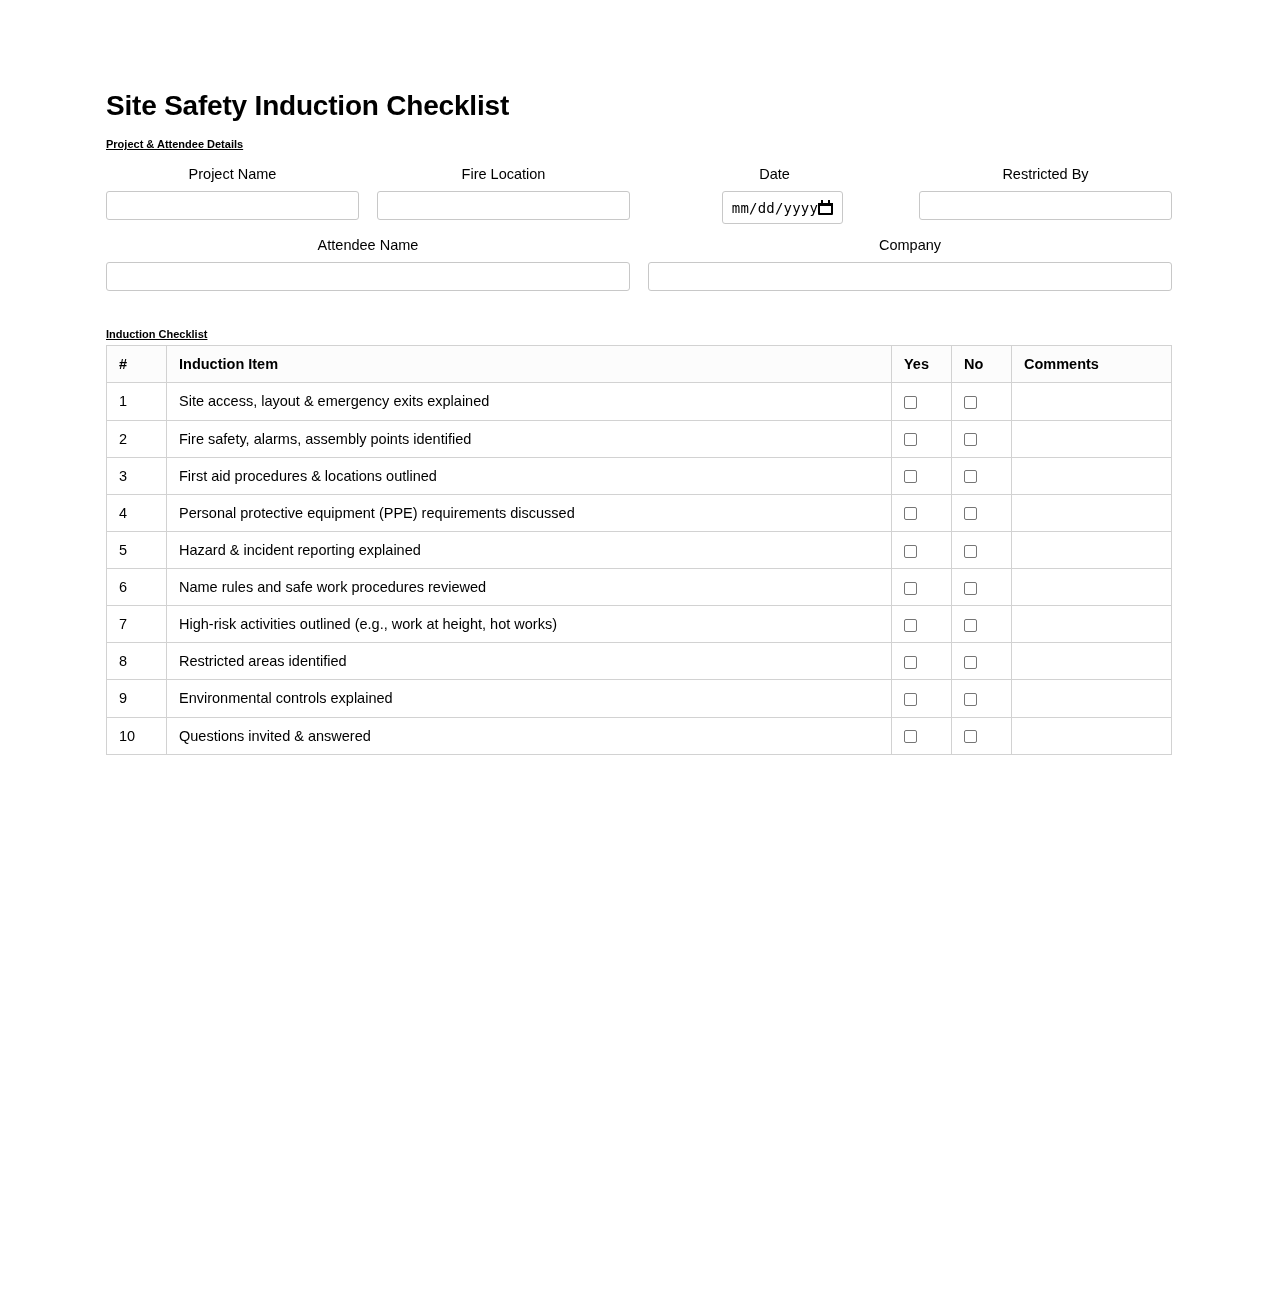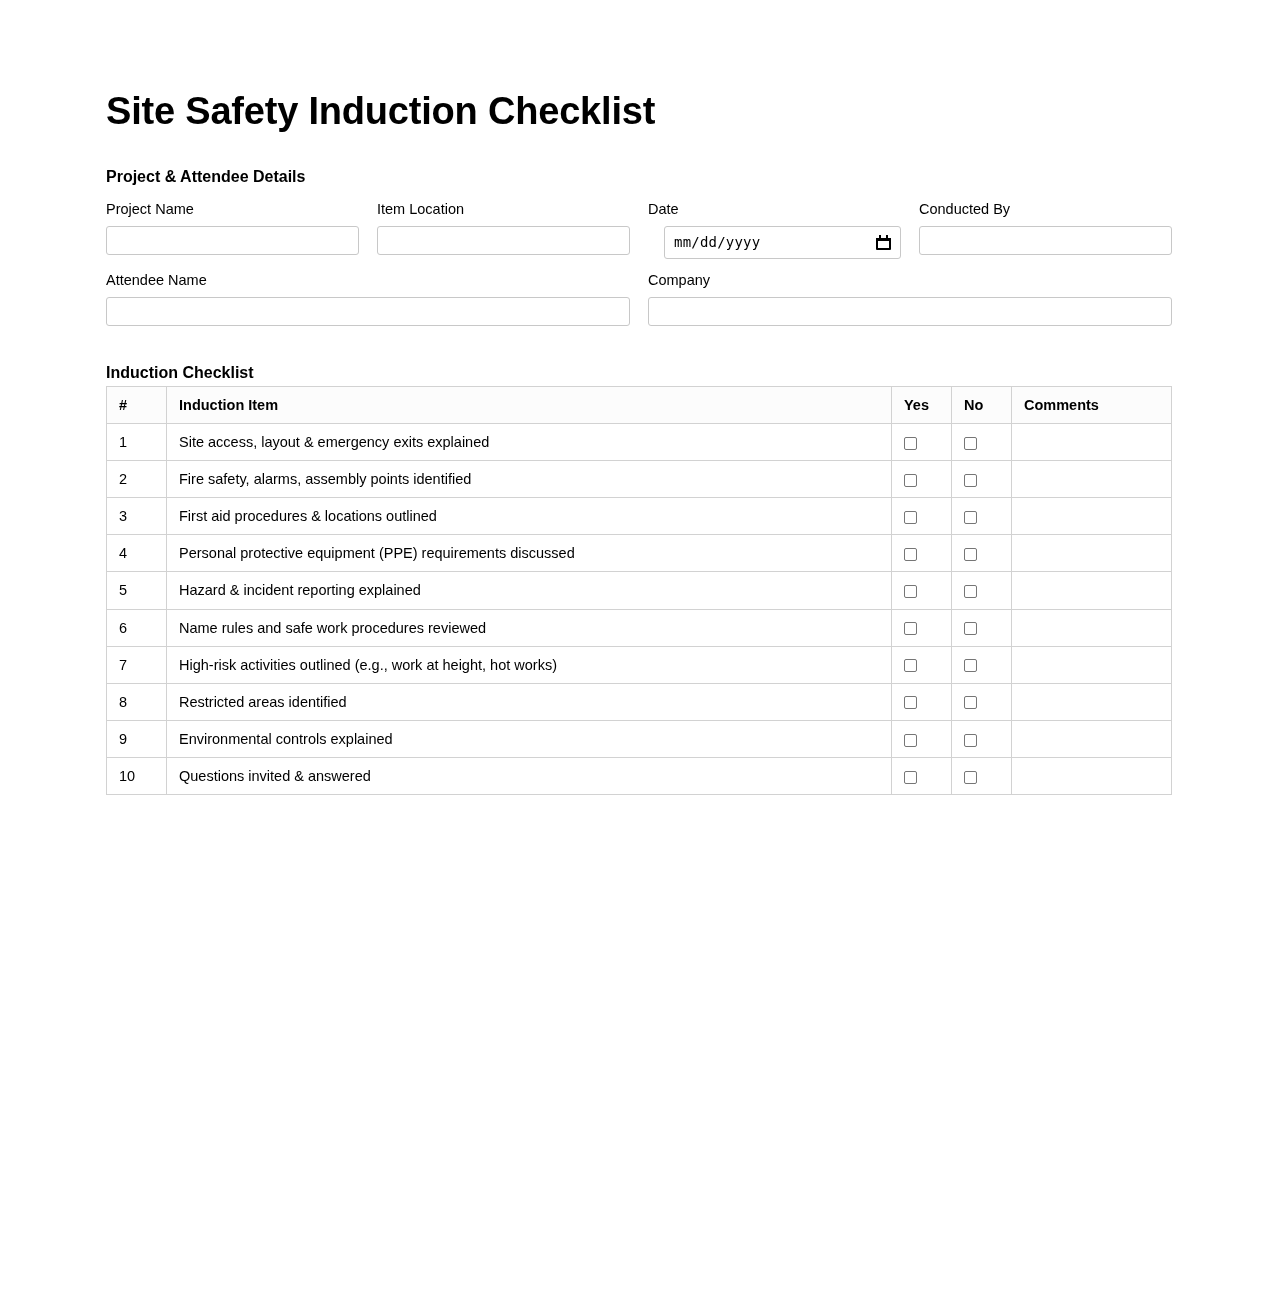--- a/index.html
+++ b/index.html
@@ -12,45 +12,47 @@
     width: 1278px;
     height: 1300px;
     font-family: "Liberation Sans", sans-serif;
     color: #000000;
     overflow: hidden;
   }
   .page {
     padding: 90px 106px 0 106px;
   }
   h1.doc-title {
-    font-size: 38px;
+    font-size: 28px;
     font-weight: bold;
-    margin: 0 0 33px 0;
+    margin: 0 0 16px 0;
     letter-spacing: -0.2px;
     line-height: 1.15;
   }
   h2.section-title {
-    font-size: 16px;
+    font-size: 11px;
     font-weight: bold;
     margin: 0 0 14px 0;
     line-height: 1.2;
+    text-decoration: underline;
   }
   .section-title.checklist-title {
     margin-top: 37px;
     margin-bottom: 4px;
   }
   .field-grid {
     display: grid;
     grid-template-columns: repeat(4, 1fr);
     column-gap: 18px;
     row-gap: 12px;
   }
   .field {
     display: flex;
     flex-direction: column;
+    align-items: center;
   }
   .field.span2 { grid-column: span 2; }
   .field-label {
     font-size: 14.5px;
     line-height: 1.3;
     margin-bottom: 7px;
     color: #000;
   }
   .field-input {
     height: 29px;
@@ -192,41 +194,41 @@
   <h2 class="section-title">Project &amp; Attendee Details</h2>
 
   <div class="field-grid">
 
     <div class="field">
       <label class="field-label">Project Name</label>
       <input class="field-input" type="text" placeholder="" style="">
     </div>
 
     <div class="field">
-      <label class="field-label">Item Location</label>
+      <label class="field-label">Fire Location</label>
       <input class="field-input" type="text" placeholder="" style="">
     </div>
 
     <div class="field">
       <label class="field-label">Date</label>
       <div class="date-wrap">
         <div class="date-input">
           <span class="date-text">mm/dd/yyyy</span>
           <span class="cal-icon">
             <span class="tab l"></span>
             <span class="tab r"></span>
             <span class="cal-body"></span>
             <span class="cal-top"></span>
           </span>
         </div>
       </div>
     </div>
 
     <div class="field">
-      <label class="field-label">Conducted By</label>
+      <label class="field-label">Restricted By</label>
       <input class="field-input" type="text" placeholder="" style="">
     </div>
 
     <div class="field span2">
       <label class="field-label">Attendee Name</label>
       <input class="field-input" type="text" placeholder="" style="">
     </div>
 
     <div class="field span2">
       <label class="field-label">Company</label>

